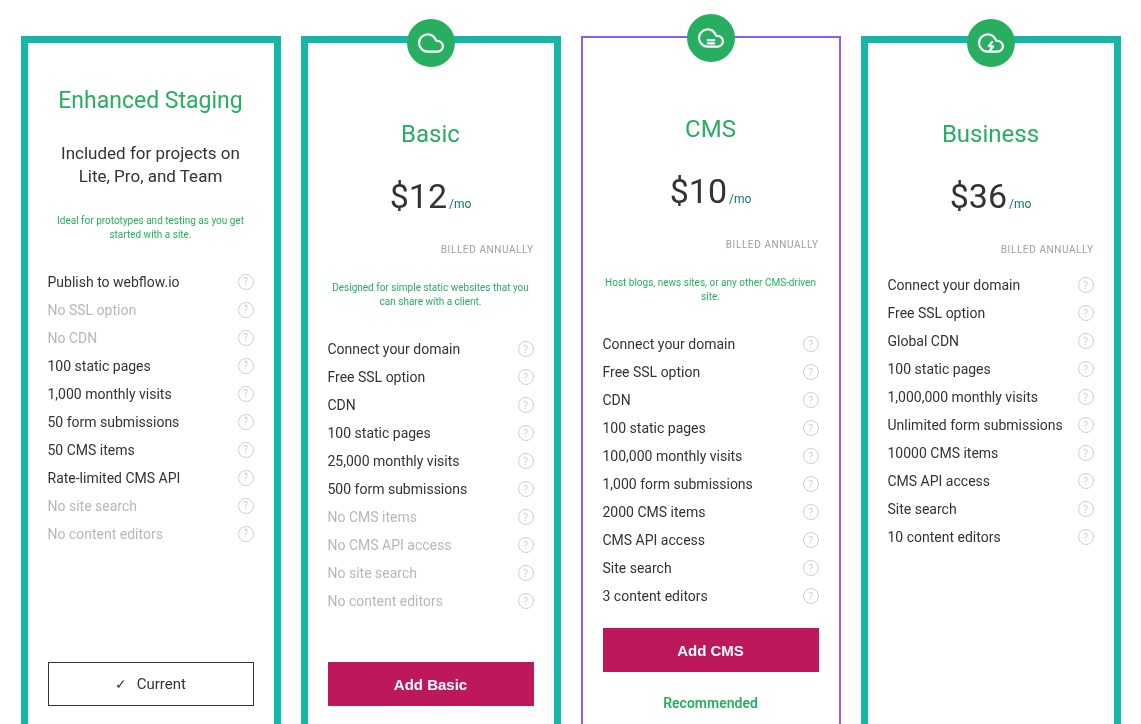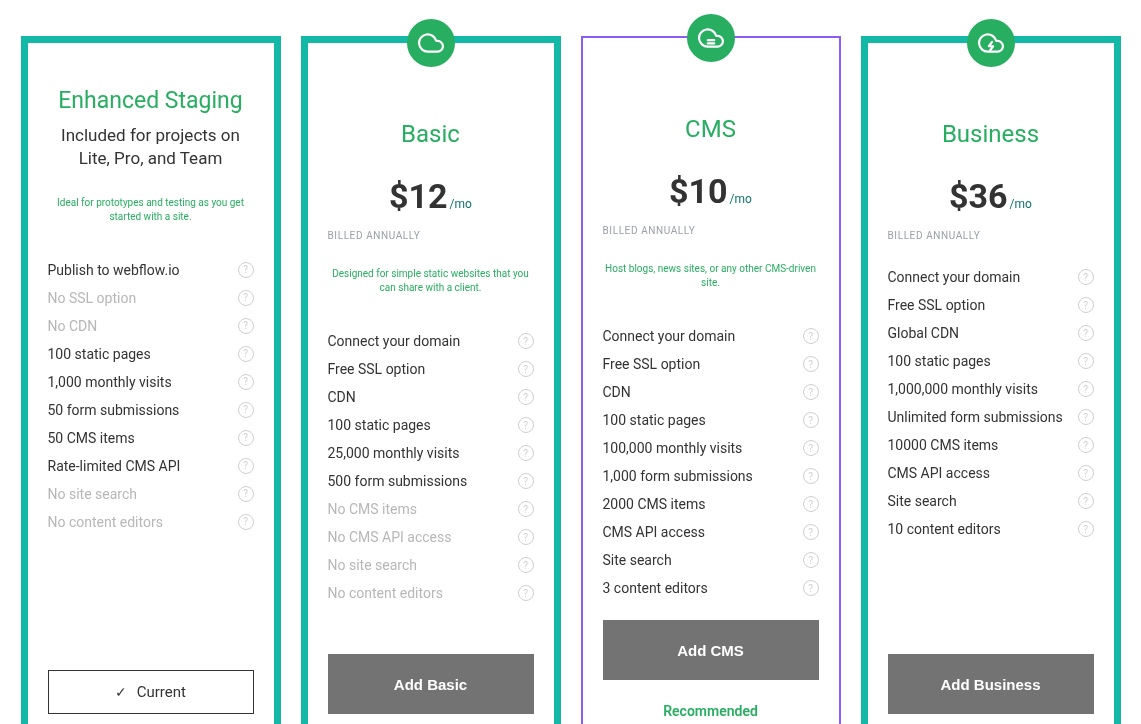--- a/index.html
+++ b/index.html
@@ -50,56 +50,56 @@
   }
   .plan-title.first {
     margin-top: 44px;
     font-size: 23px;
   }
   .plan-subtitle {
     text-align: center;
     color: #333;
     font-size: 17px;
     line-height: 1.35;
-    margin-top: 10px;
+    margin-top: 28px;
   }
   .plan-price-row {
     text-align: center;
     margin-top: 28px;
     color: #333;
     display: flex;
     align-items: baseline;
     justify-content: center;
   }
   .plan-price {
     font-size: 34px;
-    font-weight: 700;
+    font-weight: 400;
   }
   .plan-per {
     font-size: 12px;
     color: #0f766e;
     margin-left: 2px;
   }
   .plan-billing {
-    text-align: left;
+    text-align: right;
     font-size: 10px;
     letter-spacing: 0.06em;
     color: #9aa0a6;
-    margin-top: 14px;
+    margin-top: 28px;
   }
   .plan-desc {
     text-align: center;
     color: #27ae60;
     font-size: 10px;
     line-height: 1.4;
     margin-top: 26px;
     min-height: 38px;
   }
   .features {
-    margin-top: 22px;
+    margin-top: 16px;
     flex: 1;
   }
   .feature-row {
     display: flex;
     align-items: center;
     justify-content: space-between;
     font-size: 14px;
     padding: 6px 0;
     color: #333;
   }
@@ -112,23 +112,23 @@
     font-size: 10px;
     display: flex;
     align-items: center;
     justify-content: center;
     cursor: pointer;
     flex-shrink: 0;
   }
   .cta-btn {
     margin-top: 18px;
     width: 100%;
-    height: 60px;
+    height: 44px;
     border: none;
-    background: #737373;
+    background: #be185d;
     color: #fff;
     font-size: 15px;
     font-weight: 600;
     cursor: pointer;
   }
   .current-btn {
     margin-top: 18px;
     width: 100%;
     height: 44px;
     background: #fff;
@@ -376,16 +376,15 @@
         </div>
         <div class="feature-row">
           <span>Site search</span>
           <span class="help-icon">?</span>
         </div>
         <div class="feature-row">
           <span>10 content editors</span>
           <span class="help-icon">?</span>
         </div>
       </div>
-    <button class="cta-btn">Add Business</button>
   </div>
 
 </div>
 
 </body></html>

